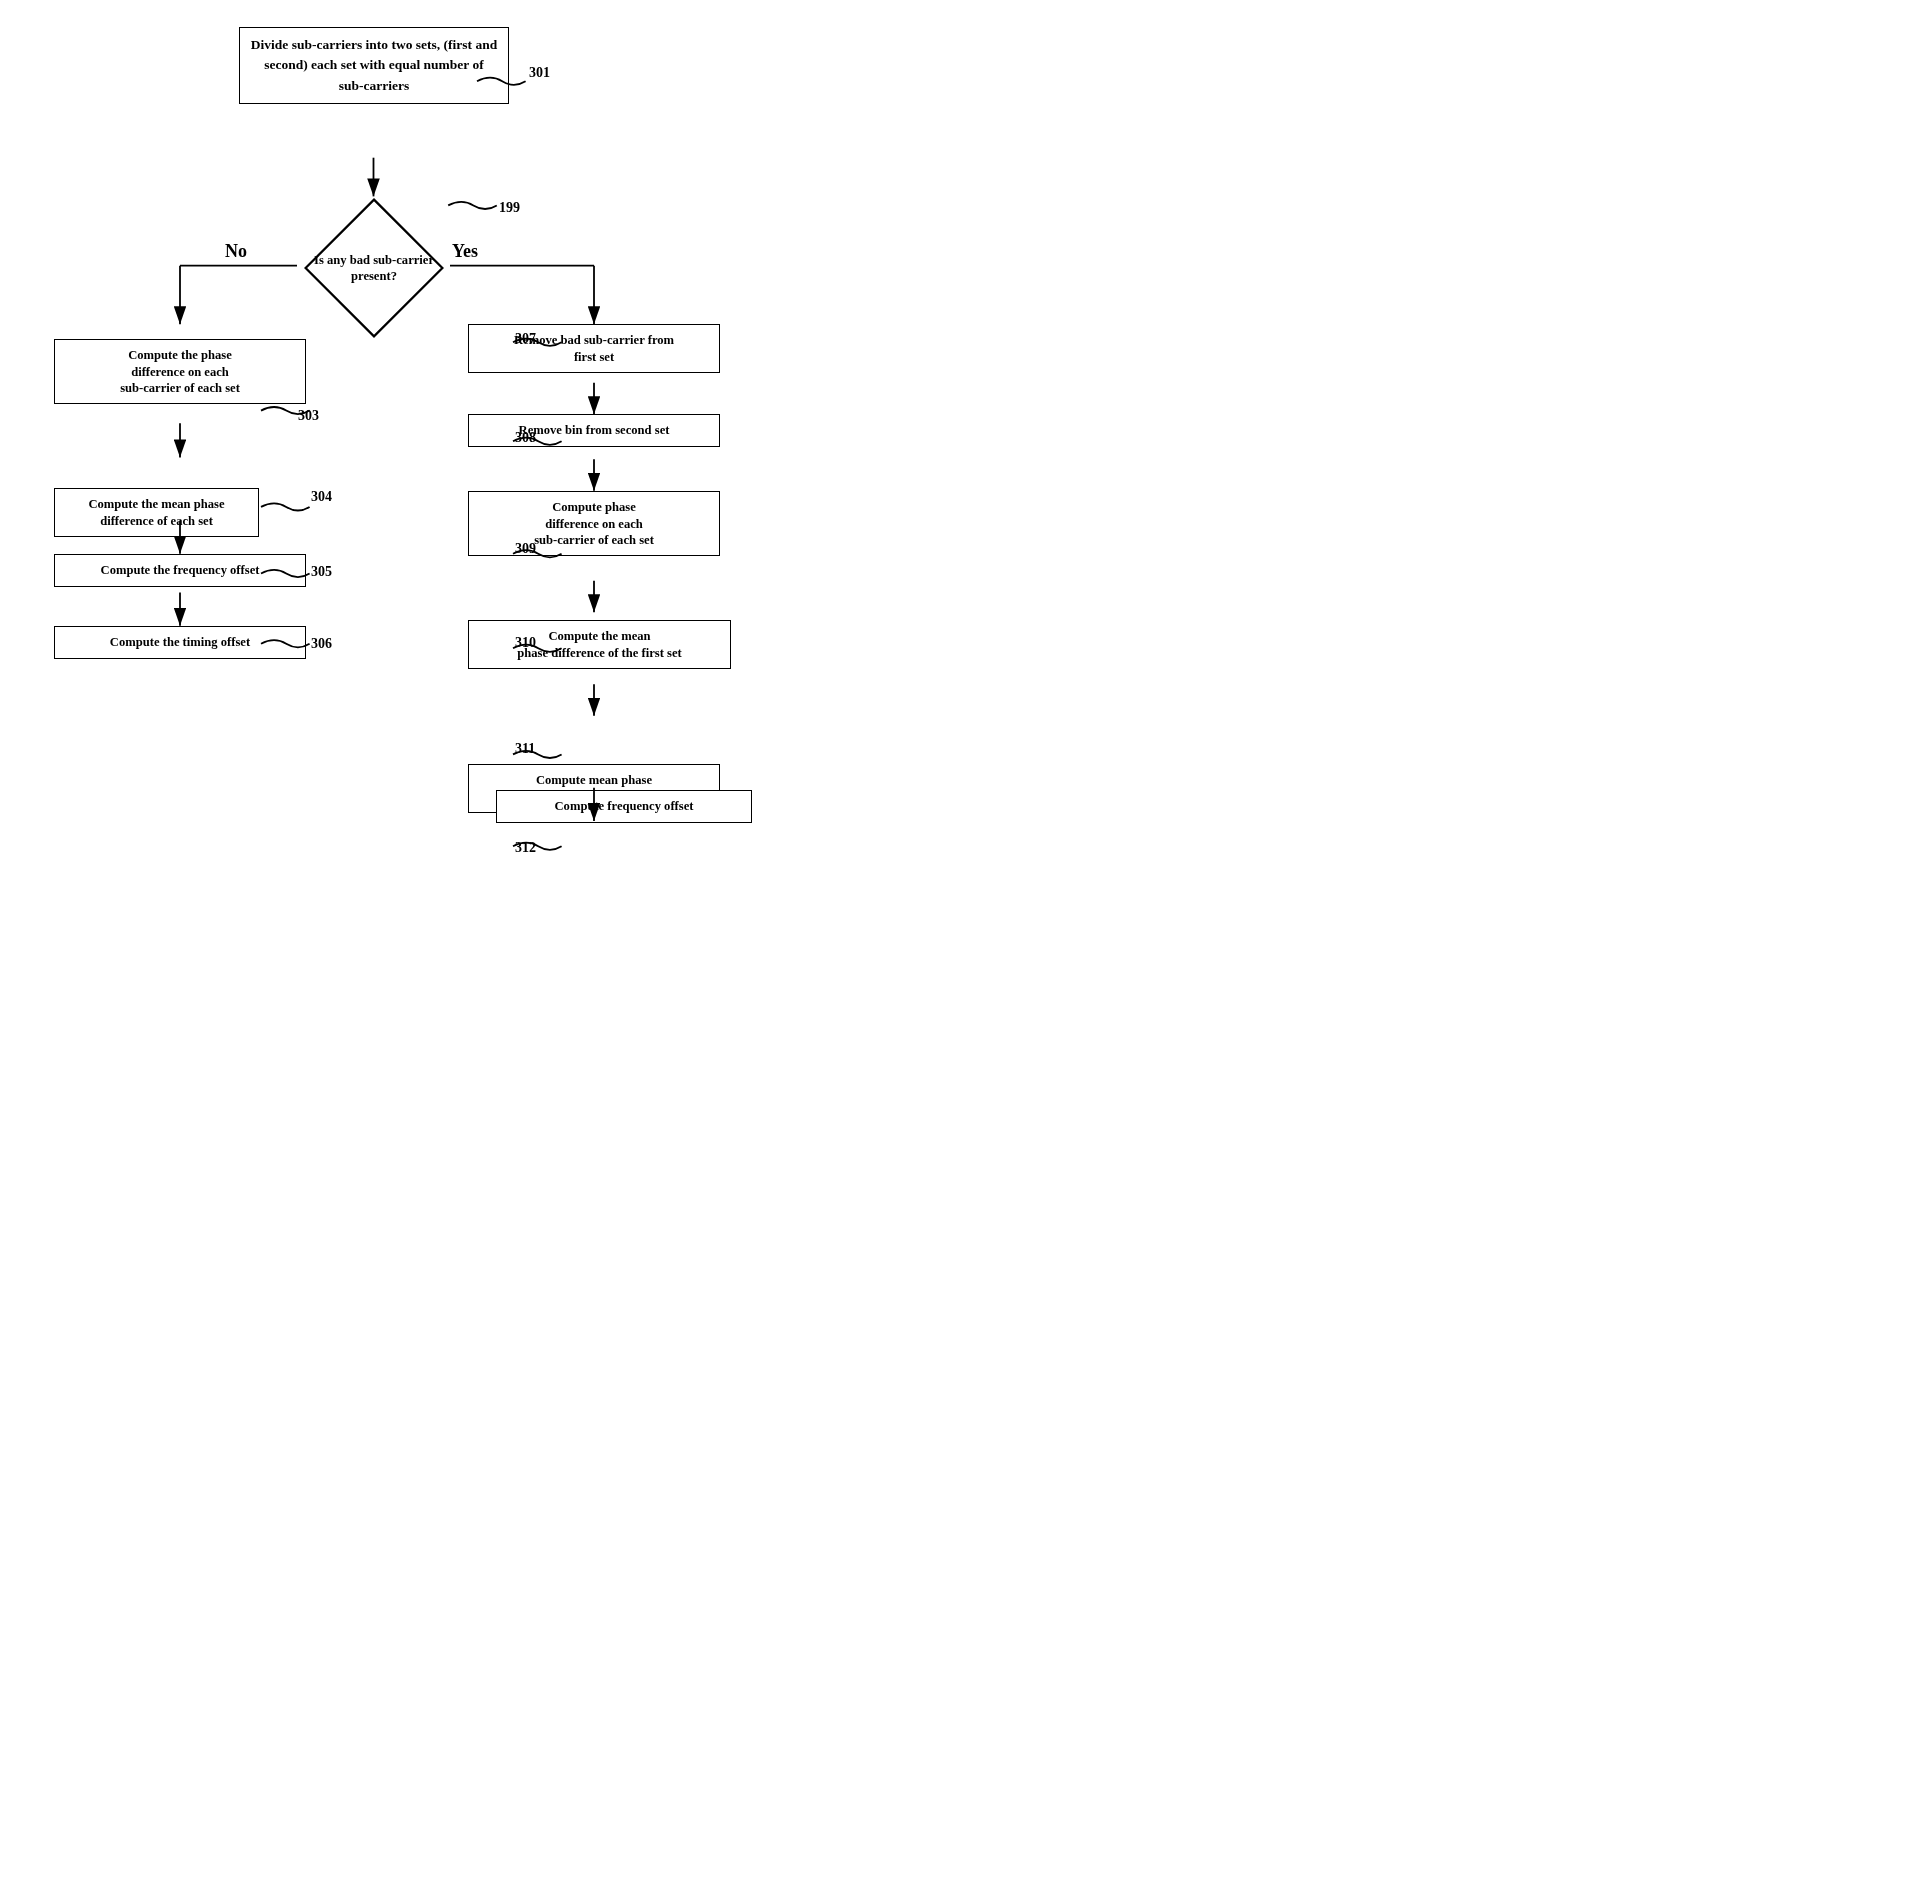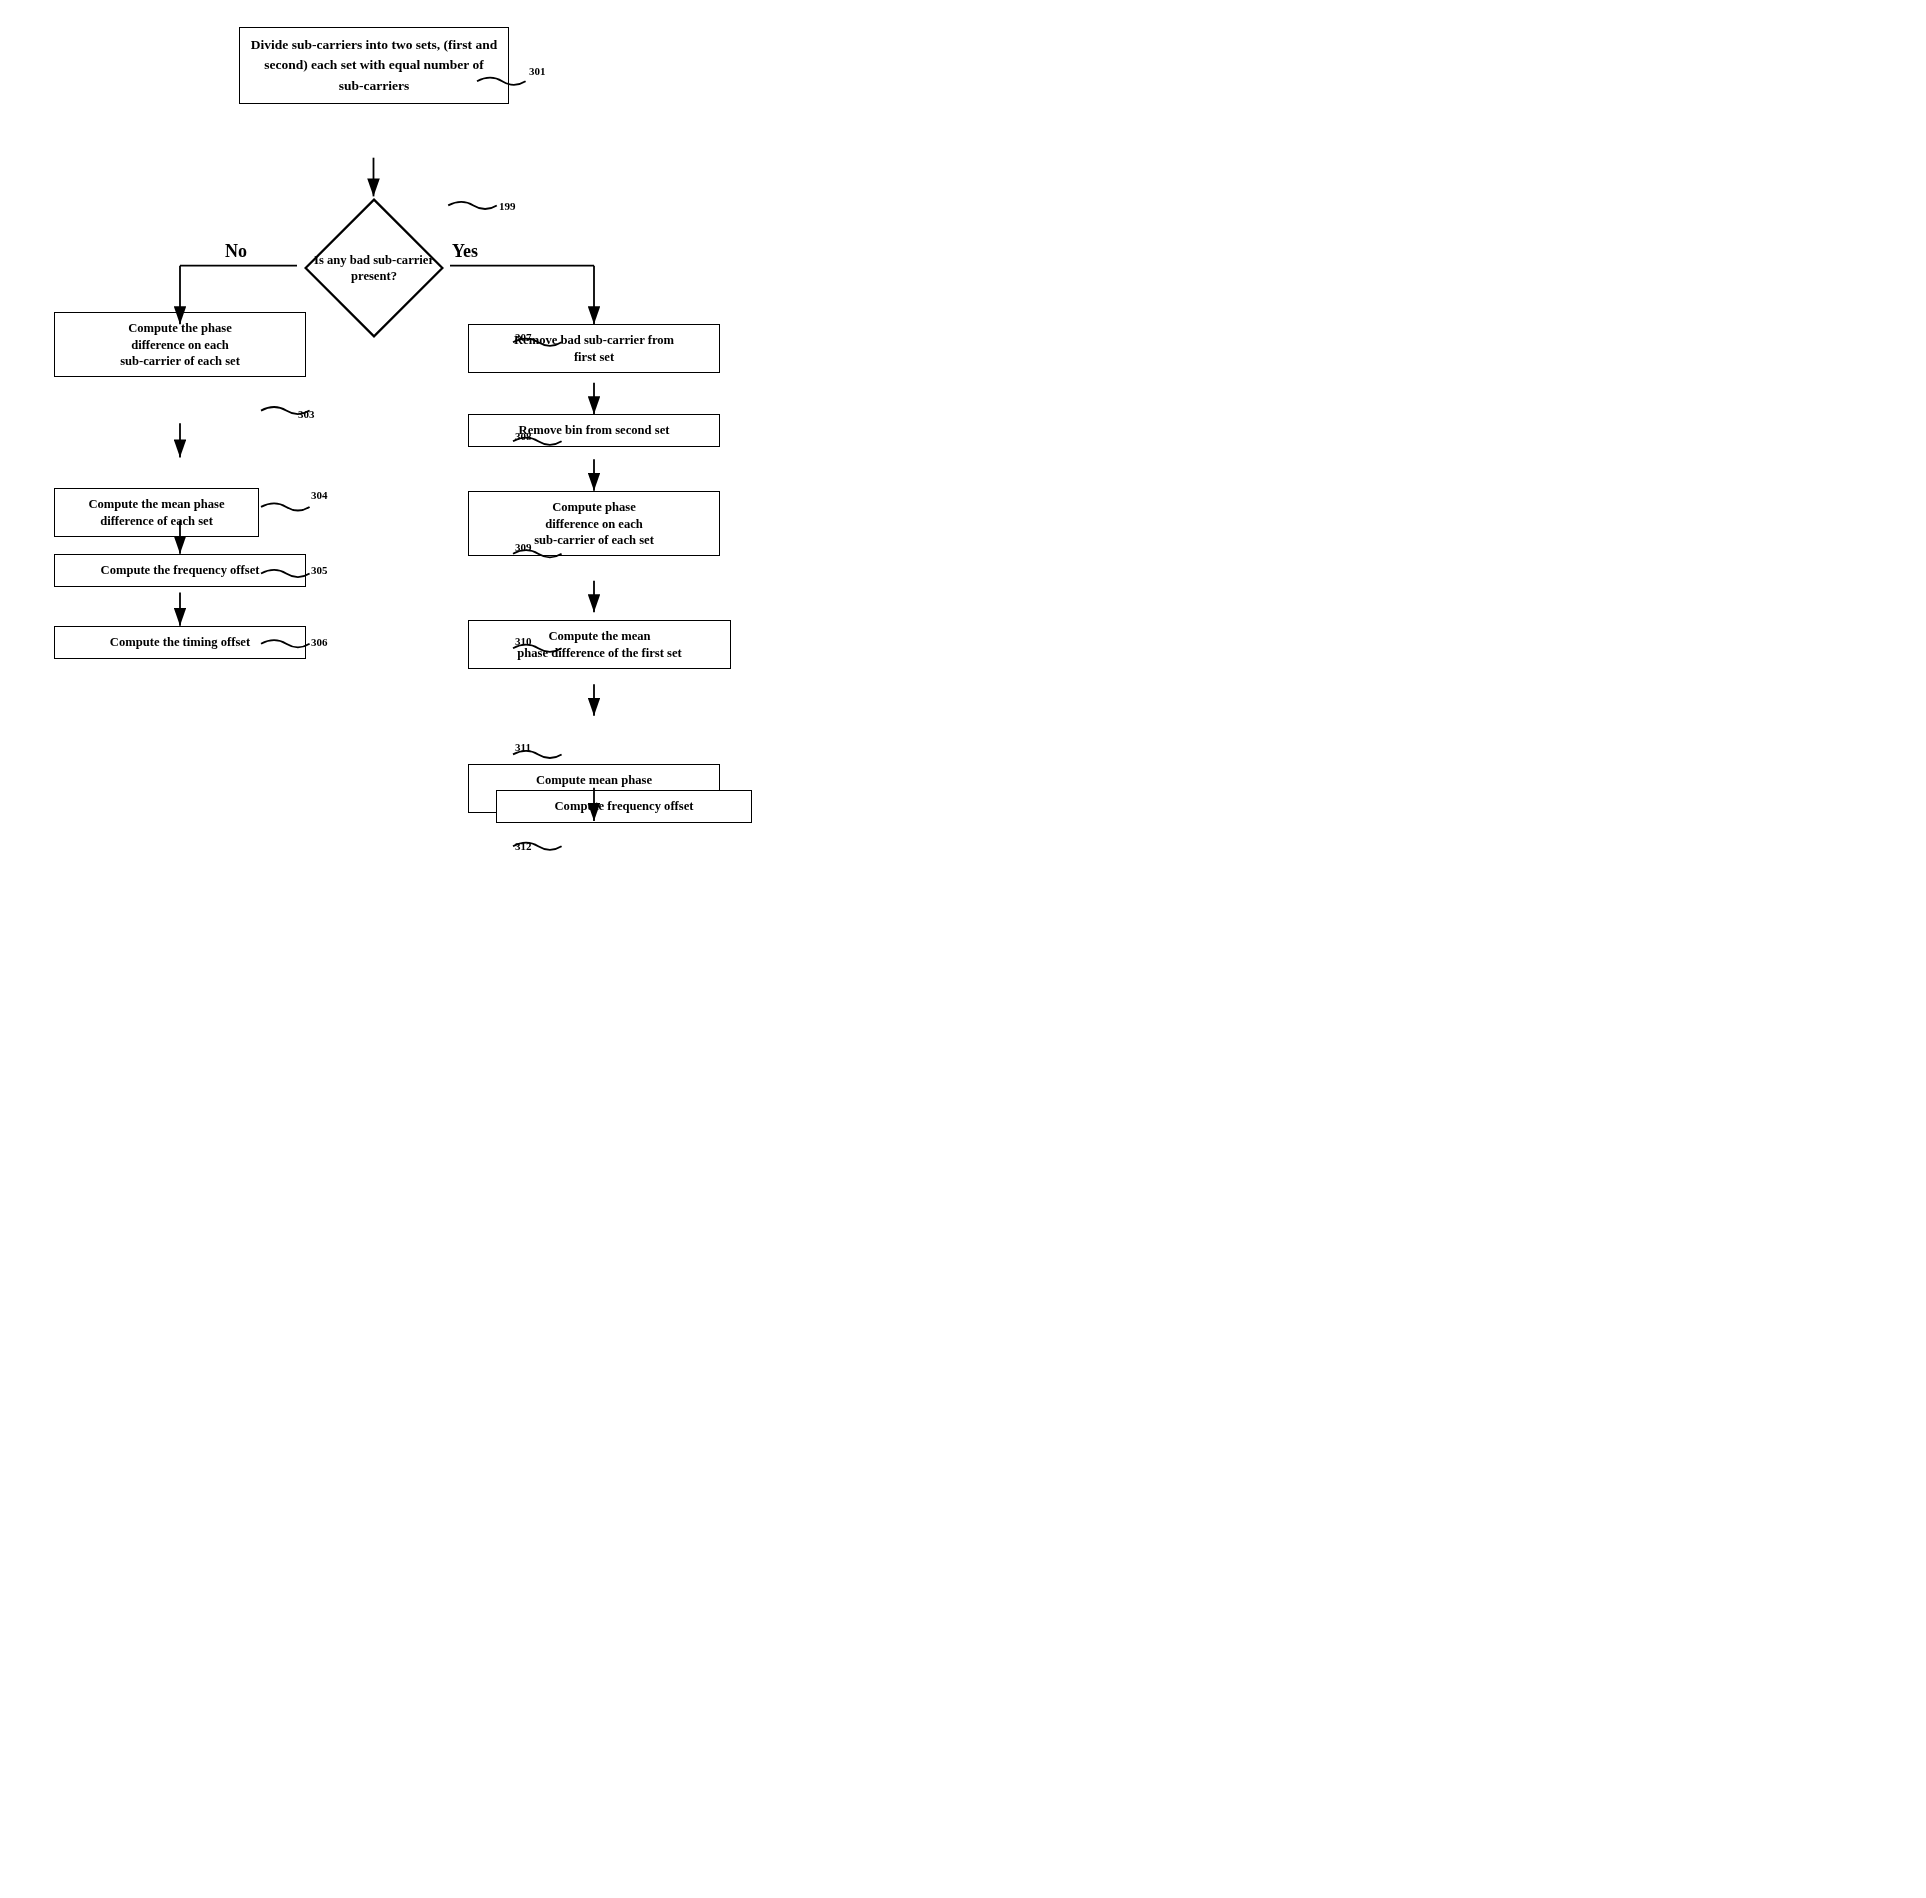--- a/index.html
+++ b/index.html
@@ -55,21 +55,21 @@
     }
     .label {
       position: absolute;
       font-weight: bold;
       font-size: 18px;
       font-family: 'Times New Roman', Times, serif;
     }
     .ref-label {
       position: absolute;
       font-weight: bold;
-      font-size: 11px;
+      font-size: 14px;
       font-family: 'Times New Roman', Times, serif;
     }
     
   </style>
 </head>
 <body>
 
 <div class="flowchart">
 
   <svg class="arrows-svg" xmlns="http://www.w3.org/2000/svg" viewBox="0 0 1070 1054" width="963" height="949">
@@ -153,21 +153,21 @@
   </div>
 
   <div class="label" style="left:225px; top:241px;">
     <span>No</span>
   </div>
 
   <div class="label" style="left:452px; top:241px;">
     <span>Yes</span>
   </div>
 
-  <div class="box" style="left:54px; top:312px; width:252px;font-family:Liberation Serif, serif;">
+  <div class="box" style="left:54px; top:339px; width:252px;font-family:Liberation Serif, serif;">
     <span>Compute the phase<br>difference on each<br>sub-carrier of each set</span>
   </div>
   <div class="ref-label" style="left:298px; top:400px;margin-top:8px;">
     <span>303</span>
   </div>
 
   <div class="box" style="left:54px; top:457px; width:205px;margin-top:31px;">
     <span>Compute the mean phase<br>difference of each set</span>
   </div>
   <div class="ref-label" style="left:311px; top:489px;">

